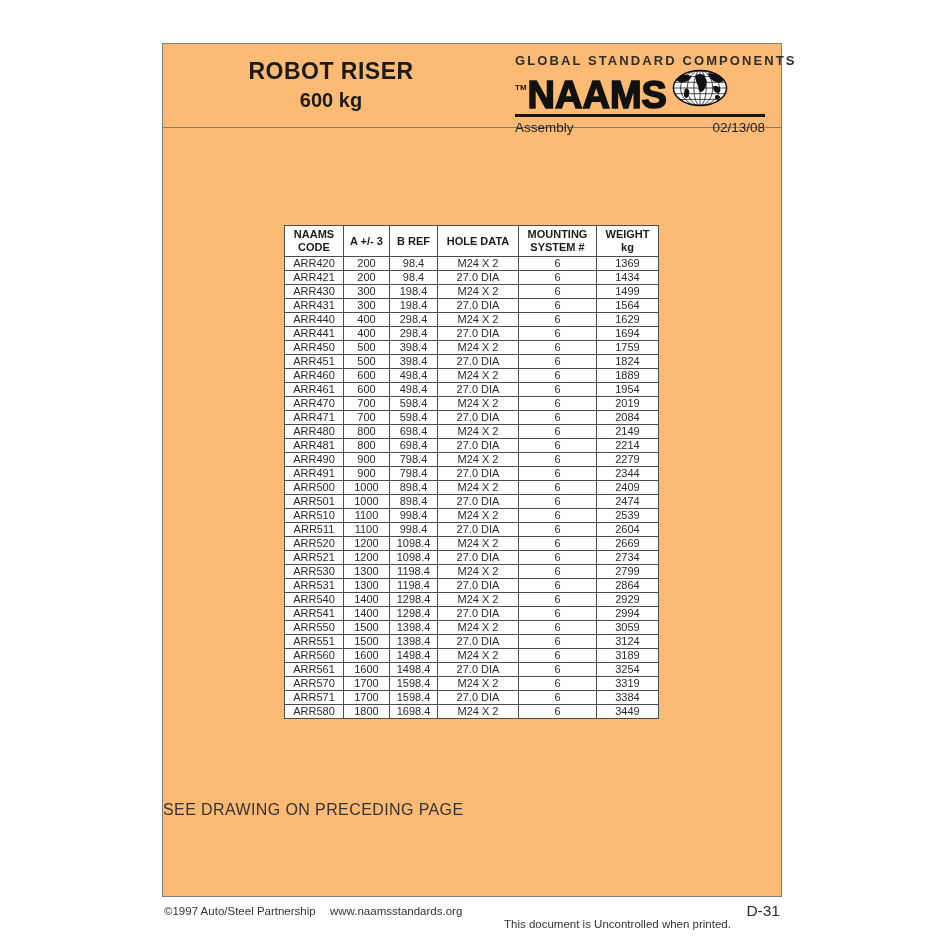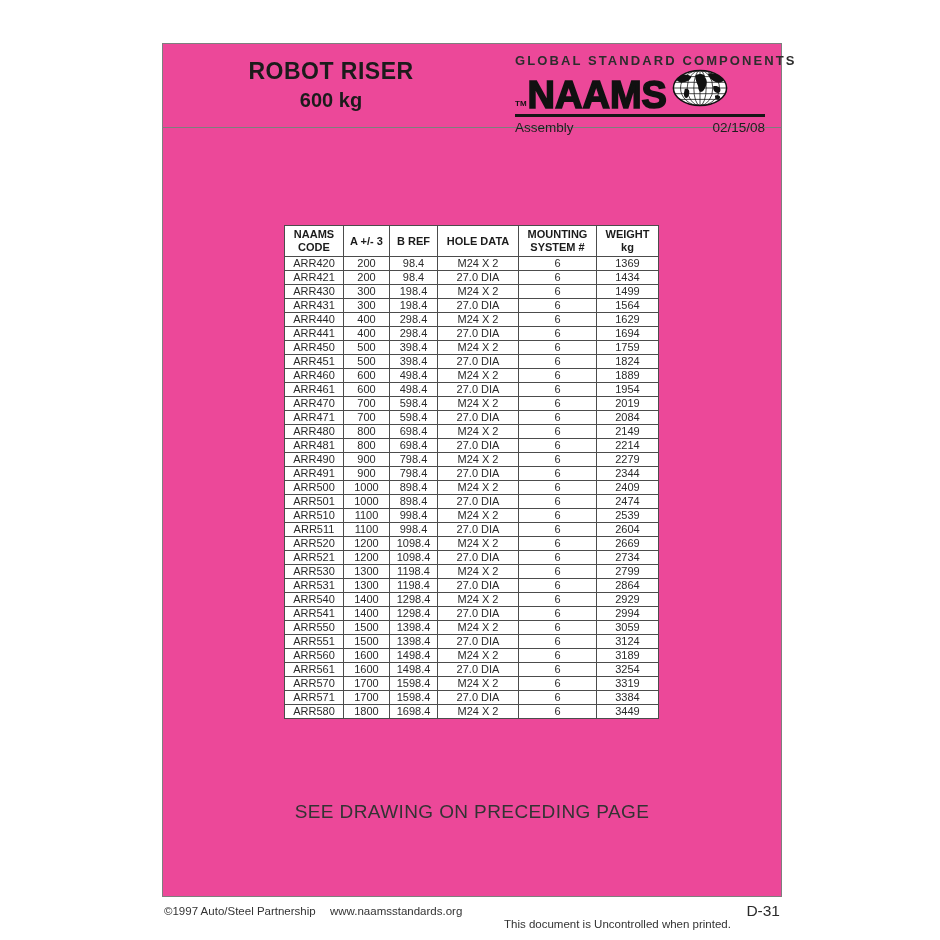--- a/index.html
+++ b/index.html
@@ -9,21 +9,21 @@
     font-family: "Liberation Sans", sans-serif;
     color: #222;
     position: relative;
     overflow: hidden;
   }
   .page-frame {
     position: absolute;
     left: 162px; top: 43px;
     width: 620px; height: 854px;
     border: 1px solid #7e7e7e;
-    background: #ec4899;
+    background: #fdba74;
   }
   
   .header-band {
     position: absolute;
     top: 0; left: 0; right: 0;
     height: 84px;
     border-bottom: 1px solid #7e7e7e;
   }
   .title-block {
     position: absolute;
@@ -49,21 +49,21 @@
     margin-bottom: 1px;
   }
   .logo-row {
     display: flex;
     align-items: flex-end;
   }
   .logo-tm {
     font-size: 8px;
     font-weight: bold;
     color: #111;
-    margin-bottom: 3px;
+    margin-bottom: 19px;
     margin-right: 1px;
     text-align: right;
   }
   .logo-name {
     font-size: 38px;
     line-height: 32px;
     font-weight: bold;
     color: #111;
     letter-spacing: 0px;
     -webkit-text-stroke: 1.6px #111;
@@ -109,22 +109,22 @@
   table.spec td {
     height: 13px;
     line-height: 13px;
     padding: 0;
   }
   
   .see-note {
     position: absolute;
     left: 0; top: 757px;
     width: 100%;
-    text-align: center;
-    font-size: 19px;
+    text-align: left;
+    font-size: 16px;
     letter-spacing: 0.4px;
     color: #333;
   }
   .footer {
     position: absolute;
     left: 162px; top: 902px;
     width: 620px;
     height: 22px;
     font-size: 11.5px;
     color: #333;
@@ -177,21 +177,21 @@
               <path d="M38,5 C46,3 54,7 55,12 C51,16 44,14 41,10 Z"></path>
               <path d="M44,18 C49,17 53,20 51,24 C48,27 44,24 44,20 Z"></path>
               <path d="M46,28 C50,27 53,29 50,32 C47,33 45,30 46,28 Z"></path>
             </g>
           </svg>
         </span>
       </div>
       <div class="logo-rule"></div>
       <div class="logo-subrow">
         <span>Assembly</span>
-        <span>02/15/08</span>
+        <span>02/13/08</span>
       </div>
     </div>
 
   </div>
 
   <div class="table-wrap">
     <table class="spec">
       <colgroup>
         <col style="width:59px">
           <col style="width:46px">

